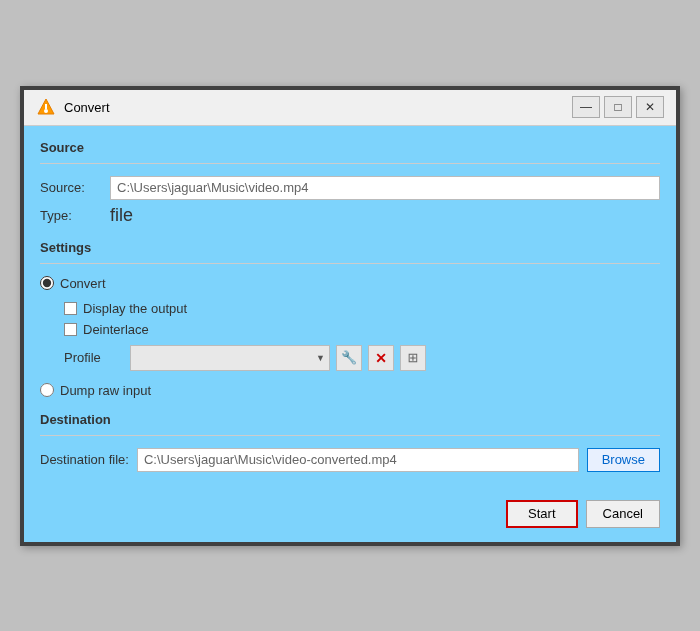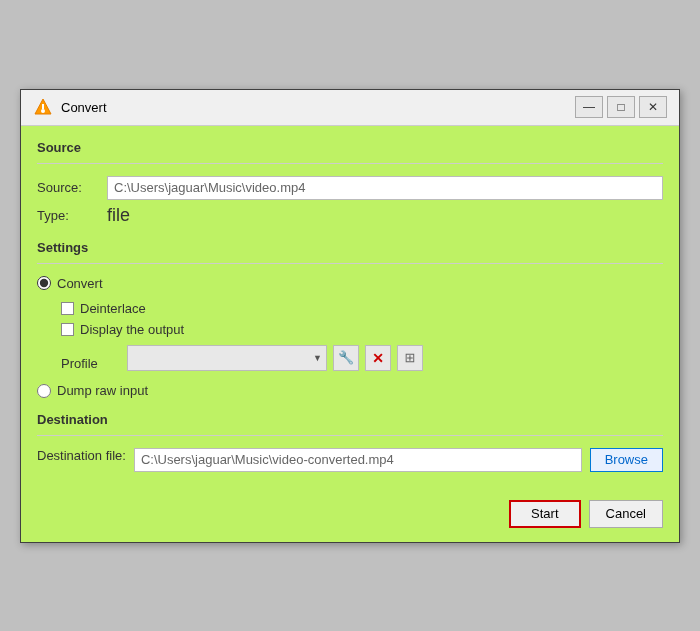--- a/index.html
+++ b/index.html
@@ -7,22 +7,22 @@
       background: #c0c0c0;
       display: flex;
       align-items: center;
       justify-content: center;
       width: 700px;
       height: 631px;
       font-family: 'Segoe UI', Tahoma, Geneva, Verdana, sans-serif;
       font-size: 13px;
     }
     .window {
-      background: #bef264;
-      border: 1px solid #404040;
+      background: #7dd3fc;
+      border: 4px solid #404040;
       width: 660px;
       box-shadow: 2px 2px 8px rgba(0,0,0,0.3);
     }
     .title-bar {
       background: #f0f0f0;
       border-bottom: 1px solid #ccc;
       padding: 8px 12px;
       display: flex;
       align-items: center;
       justify-content: space-between;
@@ -134,21 +134,21 @@
       background: #fff;
       appearance: none;
       -webkit-appearance: none;
     }
     .checkbox-label {
       font-size: 13px;
       color: #333;
     }
     .profile-row {
       display: flex;
-      align-items: flex-end;
+      align-items: center;
       gap: 6px;
       margin-top: 8px;
     }
     .profile-label {
       width: 60px;
       font-size: 13px;
       color: #333;
     }
     .profile-select {
       width: 200px;
@@ -184,30 +184,30 @@
       align-items: center;
       justify-content: center;
       cursor: pointer;
       font-size: 13px;
     }
     .icon-btn.wrench { color: #888; }
     .icon-btn.red-x { color: #cc0000; font-size: 14px; }
     .icon-btn.grid { color: #666; font-size: 11px; }
     .dump-row {
       display: flex;
-      align-items: flex-end;
+      align-items: flex-start;
       gap: 6px;
       margin-top: 10px;
     }
     .destination-section {
       margin-top: 6px;
     }
     .dest-row {
       display: flex;
-      align-items: flex-start;
+      align-items: center;
       gap: 8px;
       margin-bottom: 0;
     }
     .dest-label {
       font-size: 13px;
       color: #333;
       white-space: nowrap;
     }
     .dest-input {
       flex: 1;
@@ -296,25 +296,25 @@
       <hr class="section-divider">
 
       <div class="radio-row">
         <input type="radio" class="radio-input" name="mode" checked="" style="">
         <span class="radio-label">Convert</span>
       </div>
 
       <div class="options-indent">
         <div class="checkbox-row">
           <input type="checkbox" class="checkbox-input" style="">
-          <span class="checkbox-label">Deinterlace</span>
+          <span class="checkbox-label">Display the output</span>
         </div>
         <div class="checkbox-row">
           <input type="checkbox" class="checkbox-input" style="">
-          <span class="checkbox-label">Display the output</span>
+          <span class="checkbox-label">Deinterlace</span>
         </div>
 
         <div class="profile-row">
           <span class="profile-label">Profile</span>
           <div class="select-wrapper">
             <select class="profile-select">
               <option value=""></option>
               <option value="h264">Video - H.264 + MP3 (MP4)</option>
               <option value="h265">Video - H.265 + MP3 (MP4)</option>
               <option value="mp3">Audio - MP3</option>

